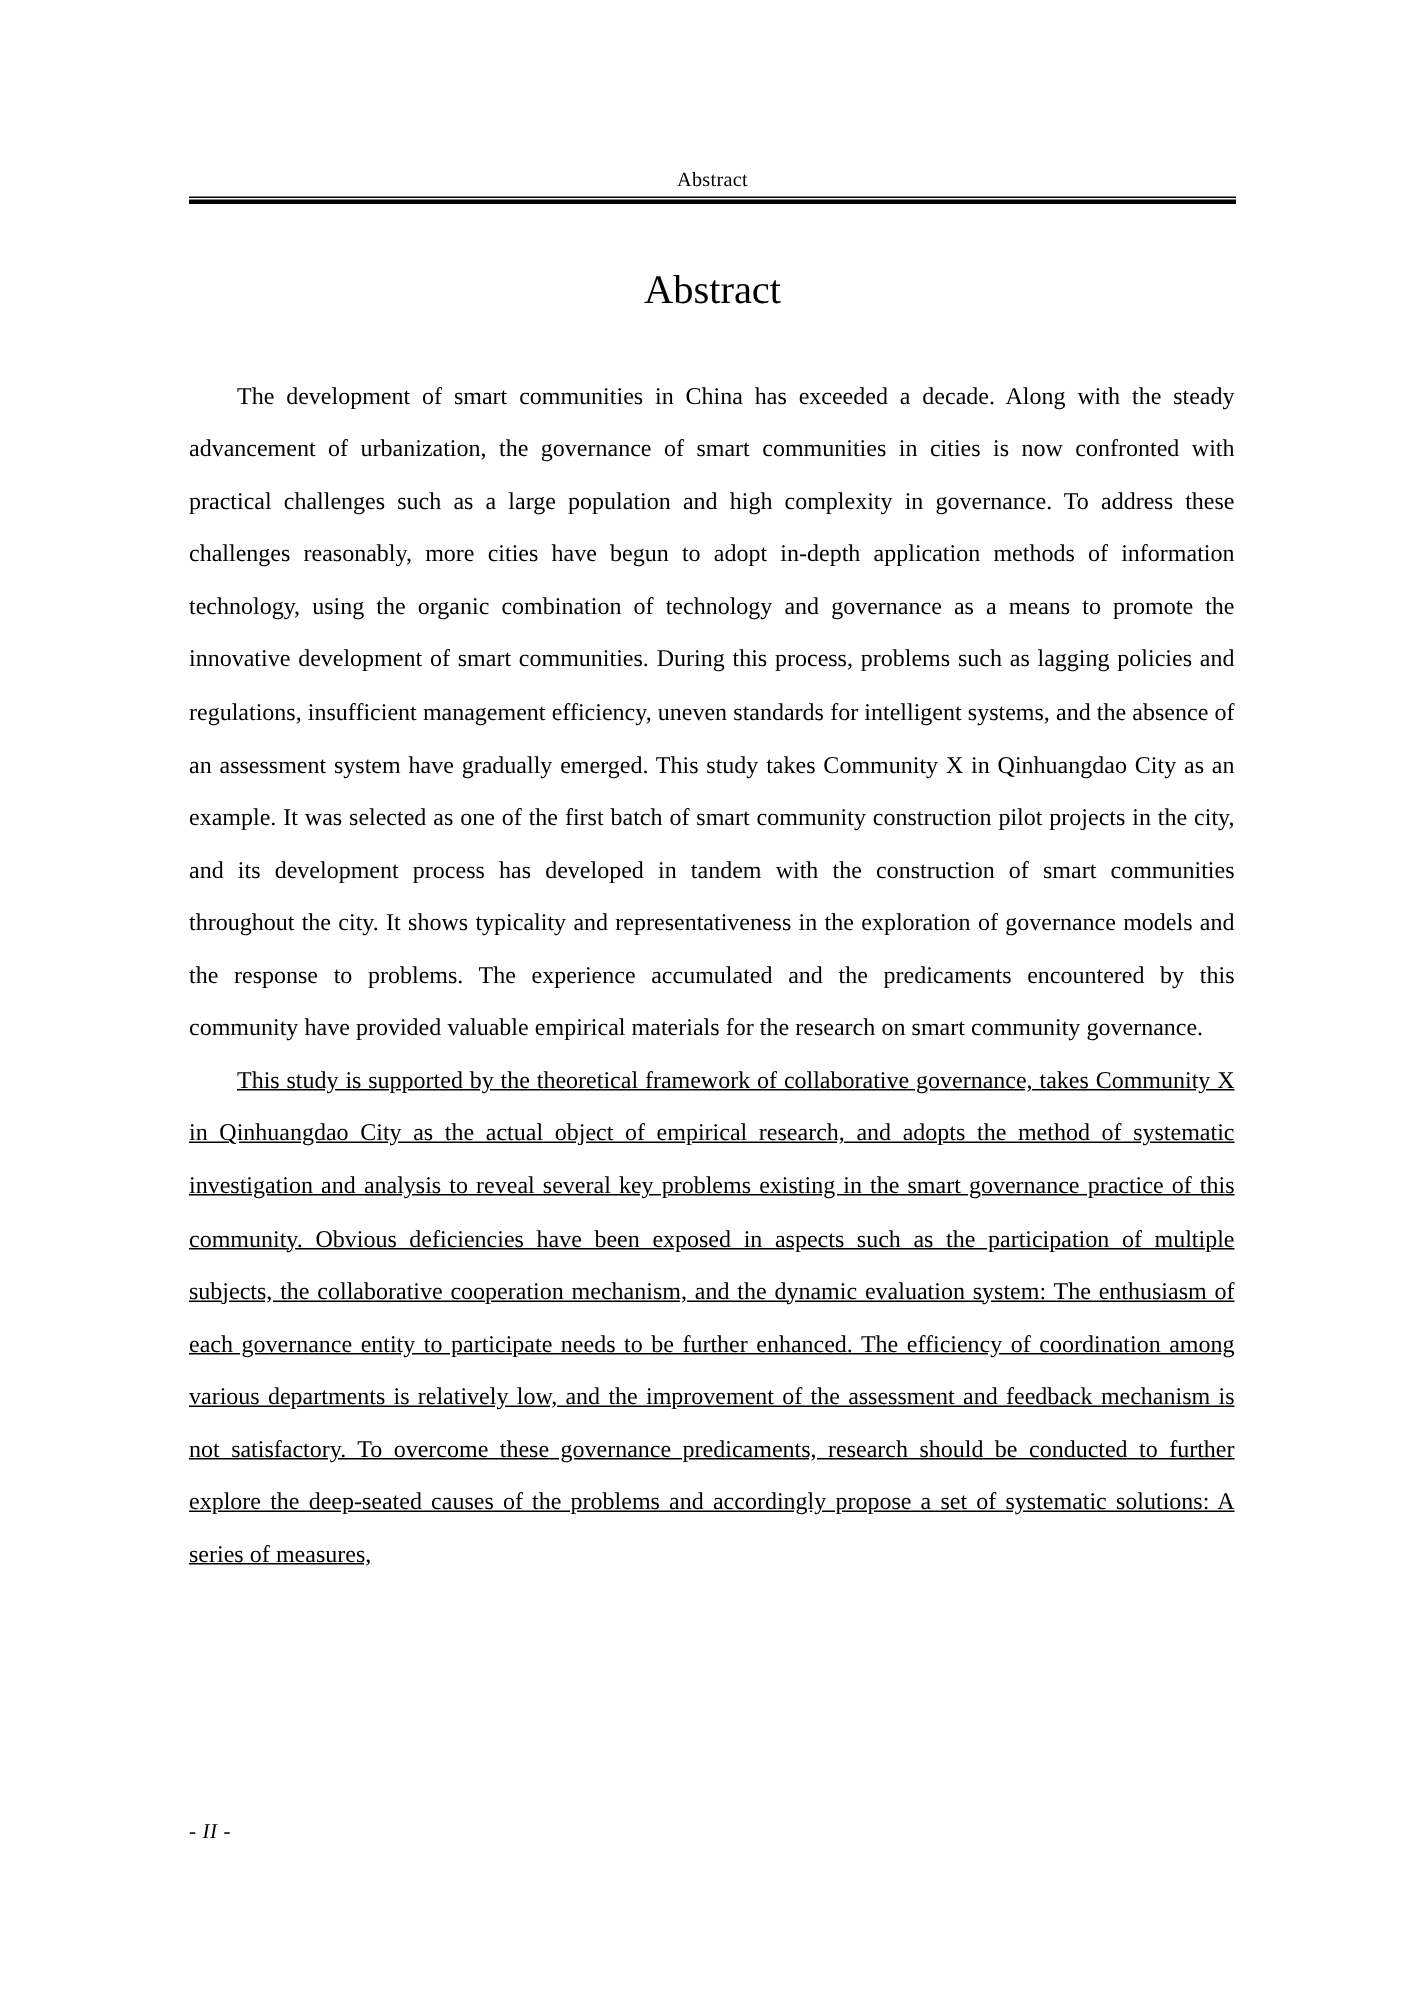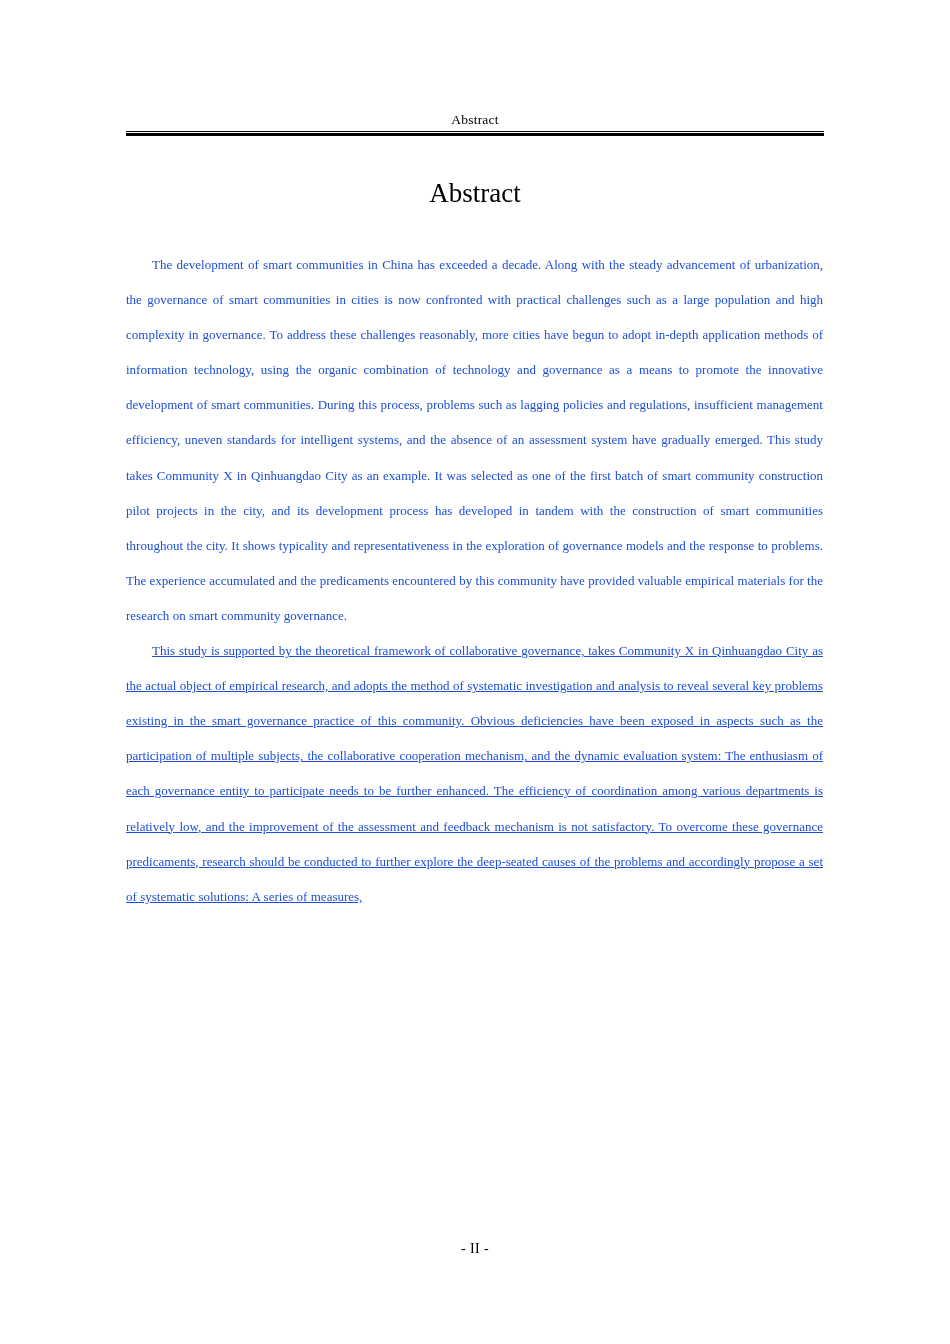--- a/index.html
+++ b/index.html
@@ -71,42 +71,42 @@
 
   
   .body-area {
     position: absolute;
     left: 126px;
     top: 247px;
     width: 697px;
   }
   .para {
     margin: 0;
-    font-size: 13px;
+    font-size: 16px;
     line-height: 35.1px;
     text-align: justify;
     text-justify: inter-word;
     text-indent: 2em;
-    color: #1d4ed8;
+    color: #000000;
     -webkit-hyphens: none;
     hyphens: none;
     word-spacing: 0.1px;
   }
   .para + .para {
     margin-top: 0;
     text-decoration: underline;
   }
 
   
   .page-footer {
     position: absolute;
     left: 126px;
-    top: 1239px;
+    top: 1212px;
     width: 698px;
-    text-align: center;
+    font-style: italic;
   }
   .page-number {
     font-size: 14px;
     line-height: 18px;
     letter-spacing: 0.4px;
     color: #000000;
   }
 </style>
 </head>
 <body>

